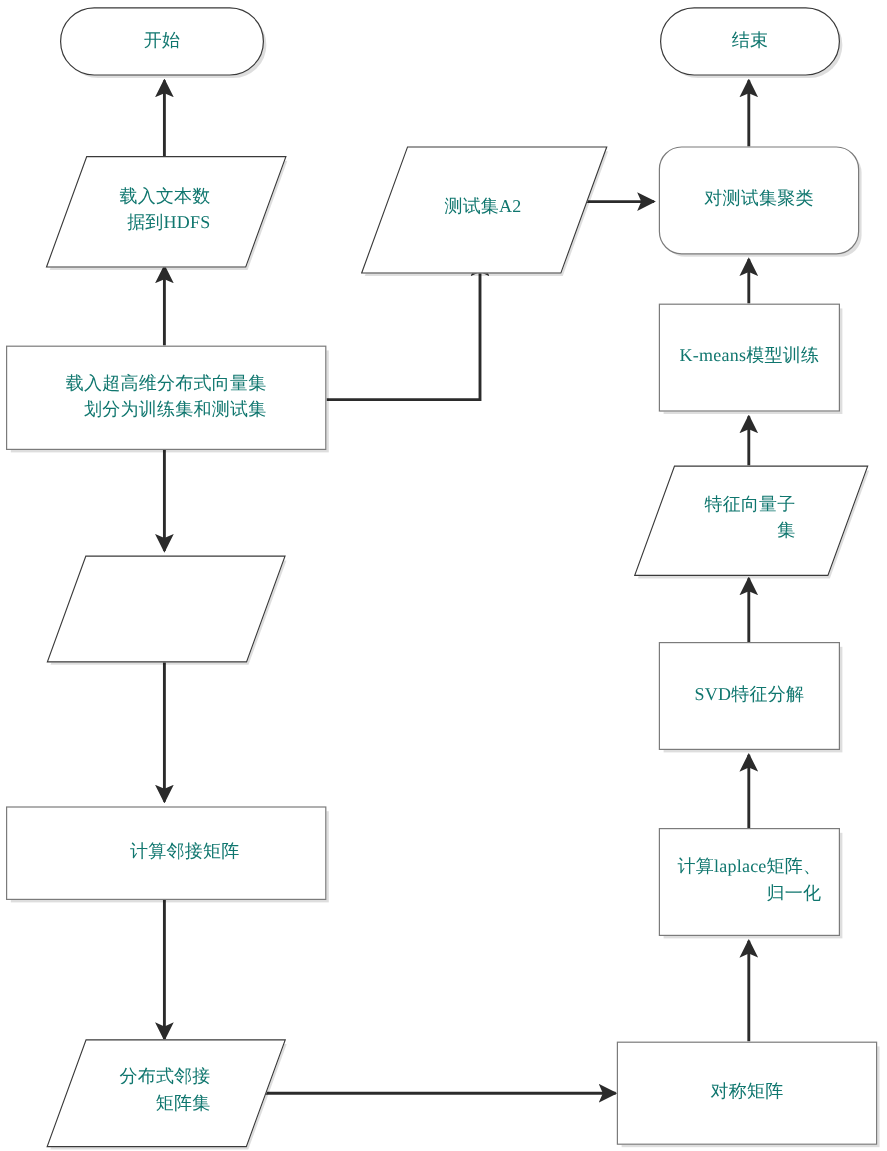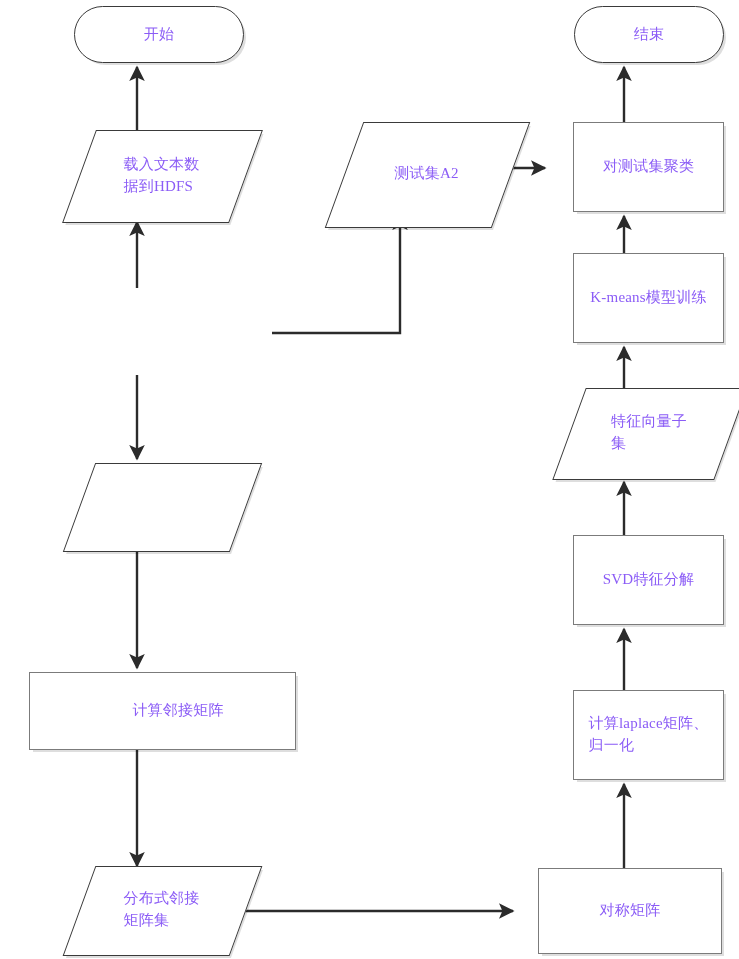--- a/index.html
+++ b/index.html
@@ -25,26 +25,25 @@
     width: 739px;
     height: 959px;
     pointer-events: none;
   }
   .node {
     position: absolute;
     box-sizing: border-box;
     display: flex;
     align-items: center;
     justify-content: center;
-    text-align: left;
-    color: #8b5cf6;
+    text-align: right;
+    color: #0f766e;
     font-size: 15px;
     line-height: 1.45;
     letter-spacing: 0.2px;
-    margin-left: 24px;
   }
   .node .label {
     position: relative;
     z-index: 2;
     padding: 0 6px;
     white-space: pre-line;
   }
   
   .shape-rect {
     border: 1px solid #7b7b7b;
@@ -122,40 +121,44 @@
   <div class="node shape-stadium" style="left:50px; top:6px; width:170px; height:57px;">
     <span class="label">开始</span>
   </div>
 
   <div class="node shape-para" style="left:55px; top:130px; width:165px; height:91px;">
     <span class="skew"></span>
     <span class="label">载入文本数
 据到HDFS</span>
   </div>
 
+  <div class="node shape-rect" style="left:5px; top:288px; width:267px; height:87px;">
+    <span class="label">载入超高维分布式向量集
+划分为训练集和测试集</span>
+  </div>
 
   <div class="node shape-para" style="left:55px; top:463px; width:165px; height:87px;">
     <span class="skew"></span>
   </div>
 
   <div class="node shape-rect" style="left:5px; top:672px; width:267px; height:78px;padding-left:31px;">
     <span class="label">计算邻接矩阵</span>
   </div>
 
   <div class="node shape-para" style="left:55px; top:866px; width:165px; height:88px;">
     <span class="skew"></span>
     <span class="label">分布式邻接
 矩阵集</span>
   </div>
 
   <div class="node shape-stadium" style="left:550px; top:6px; width:150px; height:57px;">
     <span class="label">结束</span>
   </div>
 
-  <div class="node shape-rect" style="left:549px; top:122px; width:151px; height:90px;">
+  <div class="node shape-rect" style="left:549px; top:122px; width:167px; height:90px;border-radius:19px;">
     <span class="label">对测试集聚类</span>
   </div>
 
   <div class="node shape-para" style="left:320px; top:122px; width:165px; height:104px;">
     <span class="skew"></span>
     <span class="label">测试集A2</span>
   </div>
 
   <div class="node shape-rect" style="left:549px; top:253px; width:151px; height:90px;">
     <span class="label">K-means模型训练</span>
@@ -169,17 +172,17 @@
 
   <div class="node shape-rect" style="left:549px; top:535px; width:151px; height:90px;">
     <span class="label">SVD特征分解</span>
   </div>
 
   <div class="node shape-rect" style="left:549px; top:690px; width:151px; height:90px;">
     <span class="label">计算laplace矩阵、
 归一化</span>
   </div>
 
-  <div class="node shape-rect" style="left:514px; top:868px; width:184px; height:86px;">
+  <div class="node shape-rect" style="left:514px; top:868px; width:217px; height:86px;">
     <span class="label">对称矩阵</span>
   </div>
 
 </div>
 
 </body></html>

